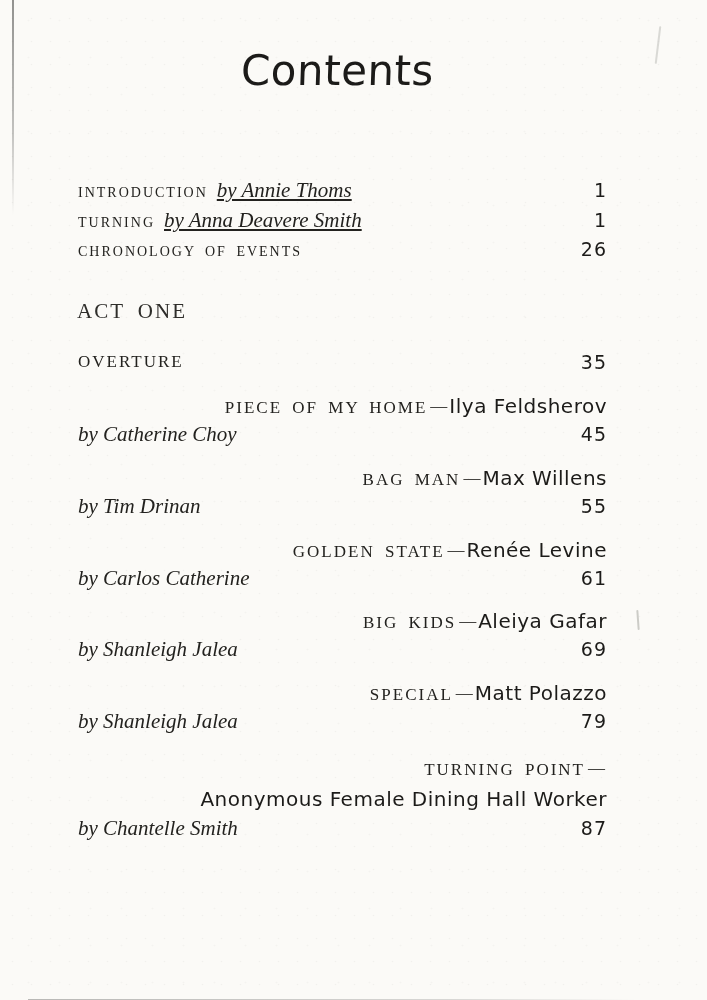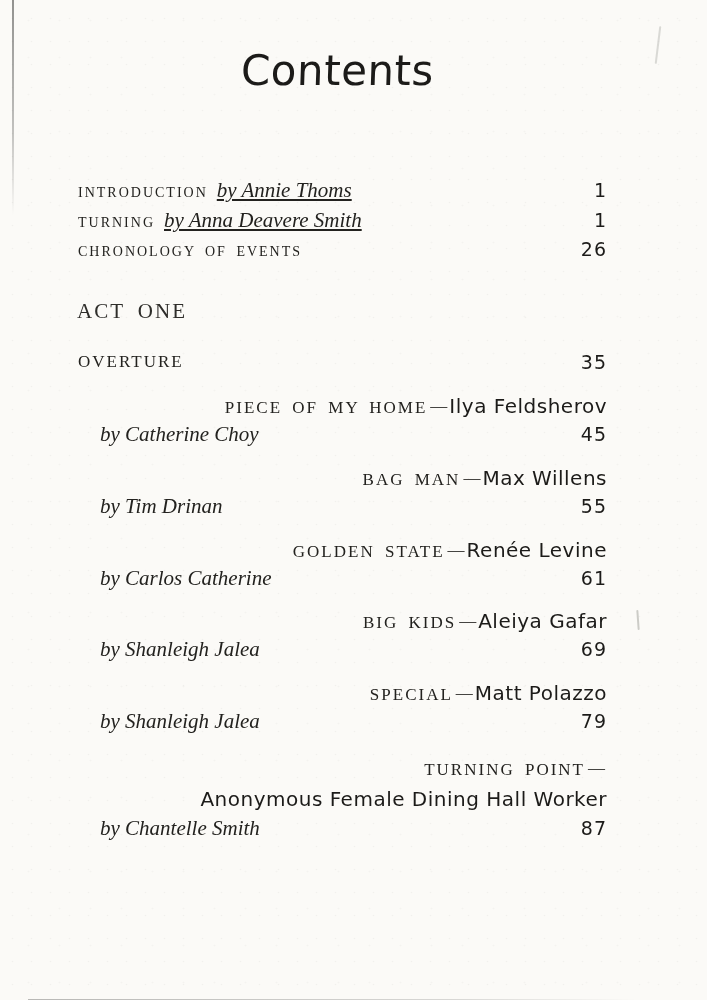--- a/index.html
+++ b/index.html
@@ -53,21 +53,21 @@
   }
 
   .caps {
     font-family: "Liberation Serif", serif;
     font-size: 17px; letter-spacing: 2px; word-spacing: 4px;
     color: #23221f;
   }
   .ital {
     font-family: "Liberation Serif", serif;
     font-style: italic;
-    font-size: 21px; color: #23221f; margin-left: 22px;
+    font-size: 21px; color: #23221f;
   }
   .hand { font-size: 20px; letter-spacing: 0.5px; }
   .pnum { font-size: 19px; letter-spacing: 1px; }
   .dash {
     font-family: "Liberation Serif", serif;
     font-size: 17px; margin: 0 2px 0 3px;
     position: relative; top: -2px;
   }
 
   .fm-block { position: absolute; left: 78px; right: 100px; top: 178px; }

